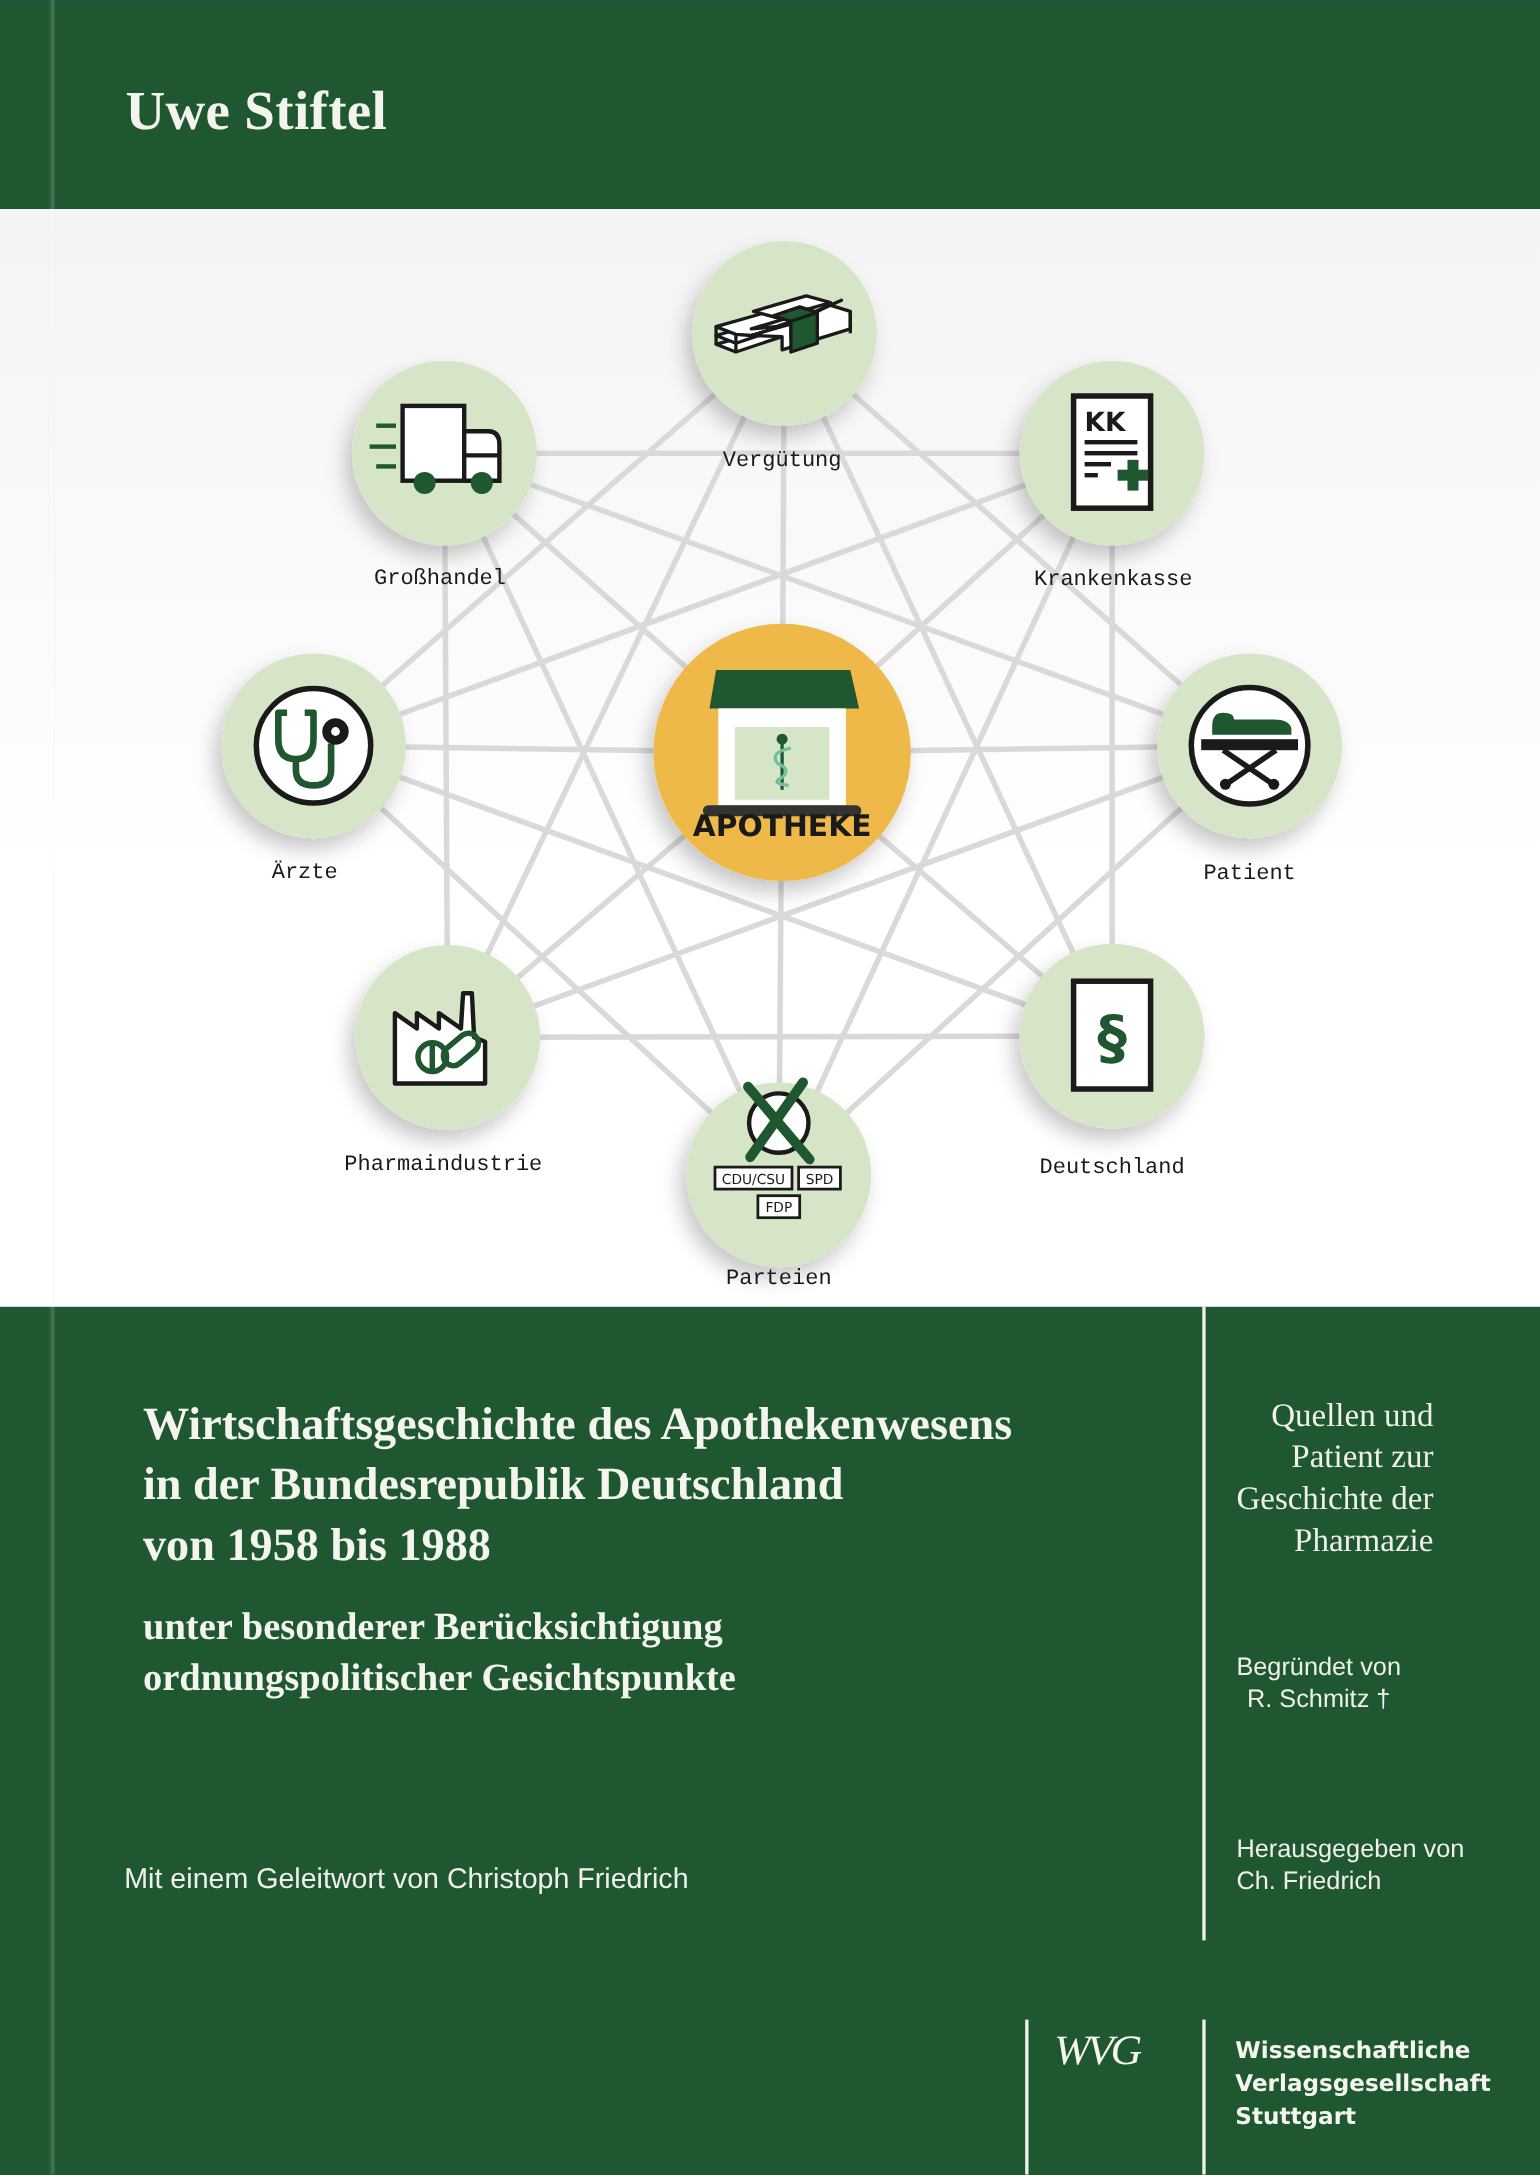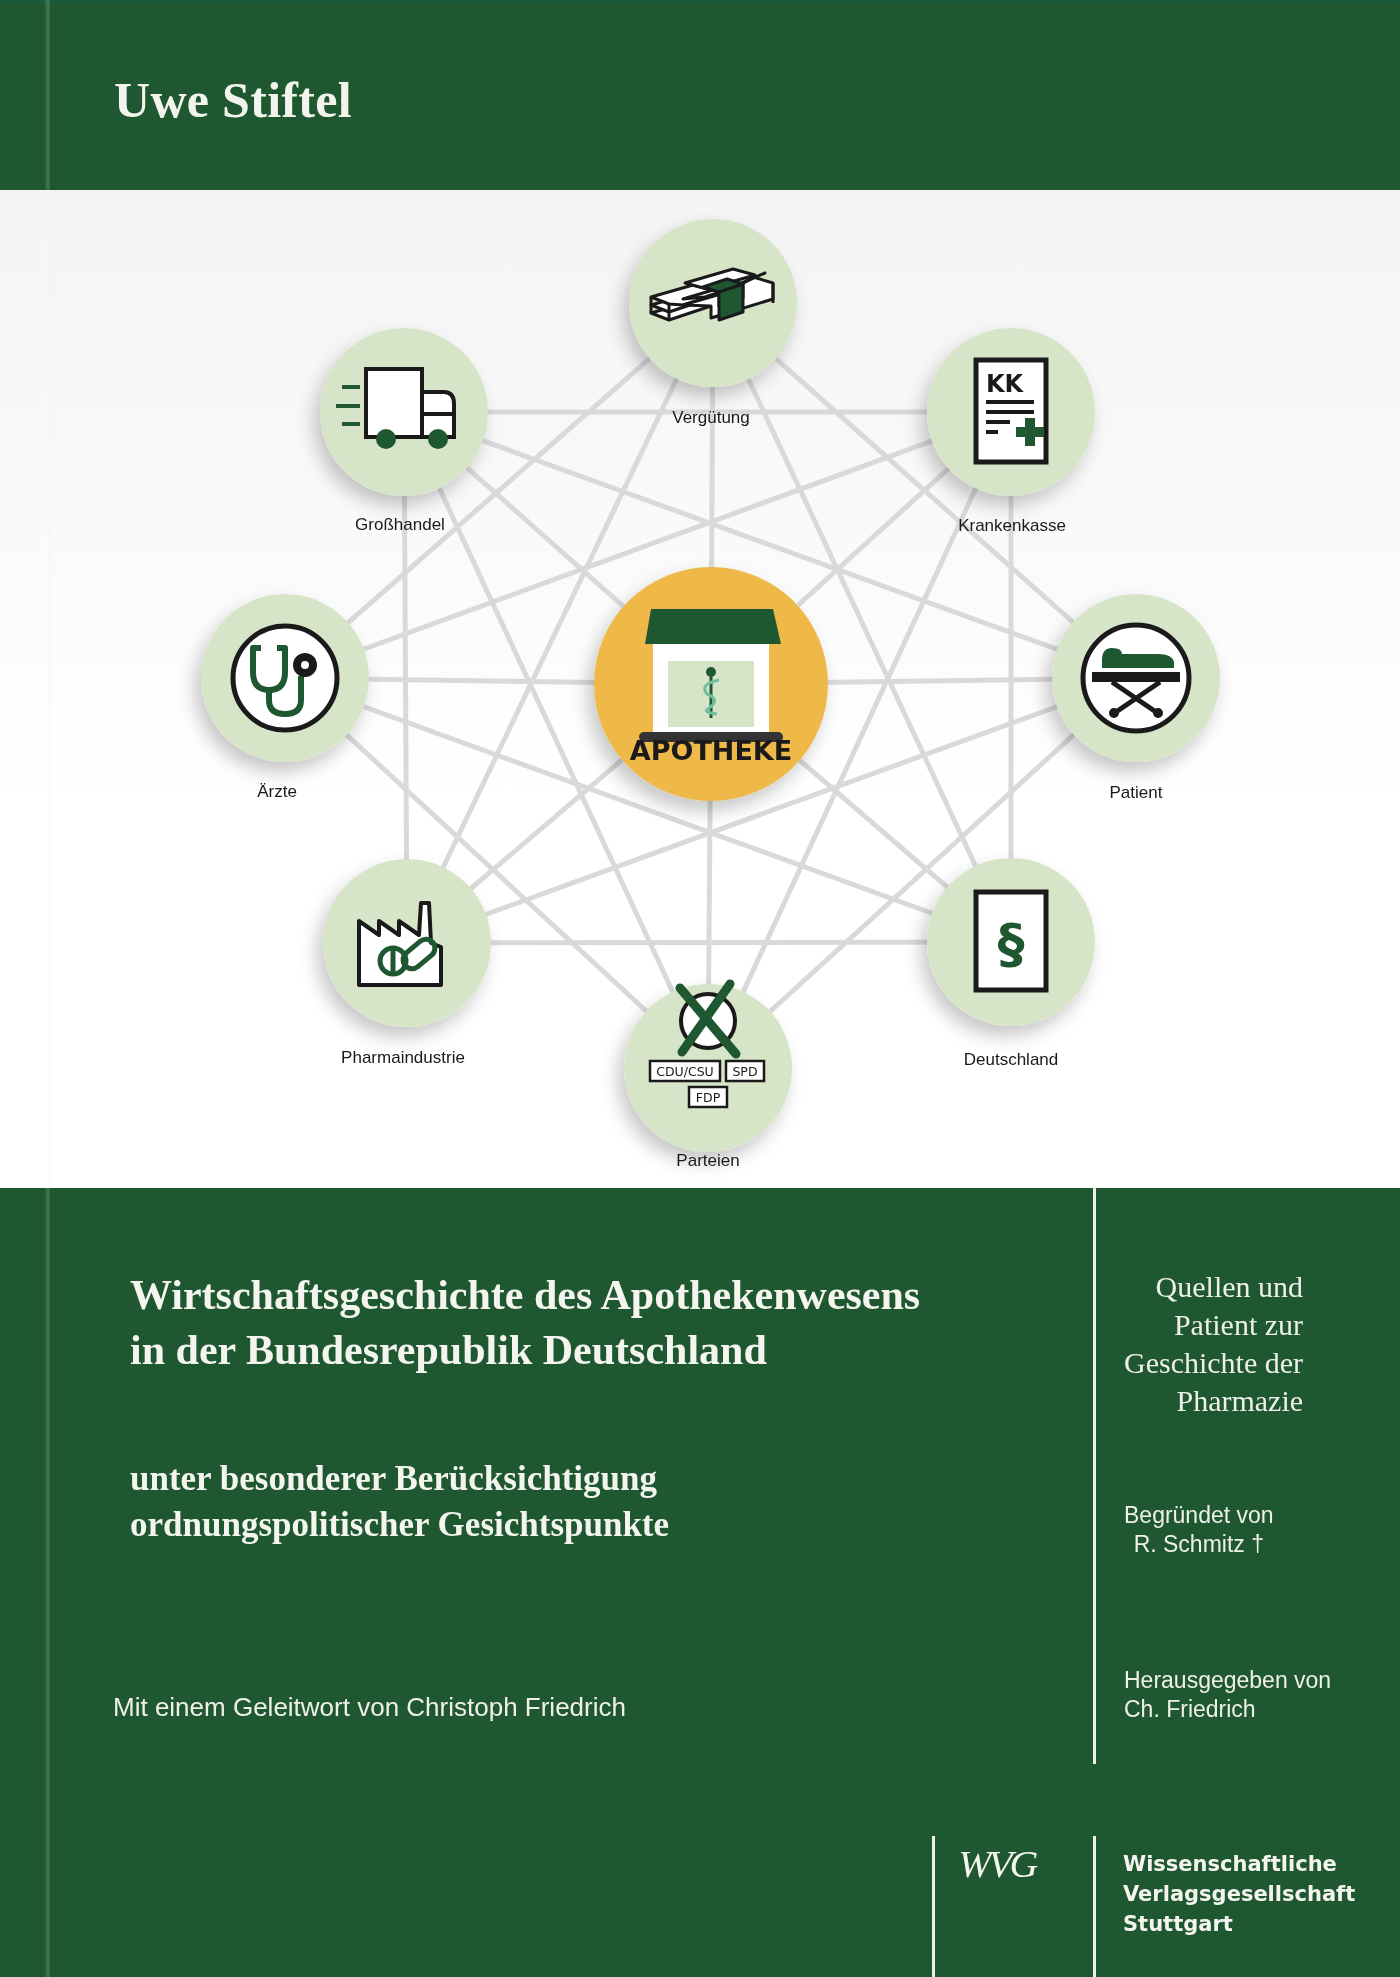--- a/index.html
+++ b/index.html
@@ -4,21 +4,21 @@
 <style>
   html, body { margin: 0; padding: 0; }
   body { width: 1400px; height: 1977px; position: relative; overflow: hidden; background: #1e5730; font-family: "Liberation Sans", sans-serif; }
   .spine { position: absolute; left: 0; top: 0; width: 50px; height: 1977px; z-index: 5; pointer-events: none;
     background: linear-gradient(to right, rgba(0,0,0,0) 0, rgba(0,0,0,0) 44px, rgba(255,255,255,0.18) 48px, rgba(0,0,0,0.05) 52px, rgba(0,0,0,0) 60px); }
   .top-band { position: absolute; left: 0; top: 0; width: 1400px; height: 175px; background: #1e5730; border-top: 3px solid #1b5a3f; box-sizing: border-box; }
   .author { position: absolute; left: 114px; top: 68px; font-family: "Liberation Serif", serif; font-weight: bold; font-size: 50px; color: #f4f4ef; letter-spacing: 0.3px; }
   .graphic { position: absolute; left: 0; top: 190px; width: 1400px; height: 1013px;
     background: linear-gradient(to bottom, #f4f4f4 0%, #fafafa 35%, #ffffff 60%, #ffffff 100%); }
   .graphic svg { position: absolute; left: 0; top: 0; }
-  .node-label { position: absolute; font-family: Liberation Sans, sans-serif; font-size: 17px; color: #1a1a1a; transform: translateX(-50%); white-space: nowrap; }
+  .node-label { position: absolute; font-family: Liberation Mono, monospace; font-size: 20px; color: #1a1a1a; transform: translateX(-50%); white-space: nowrap; }
   .bottom { position: absolute; left: 0; top: 1188px; width: 1400px; height: 789px; background: #1e5730; }
   .divider { position: absolute; background: #f0f0ea; width: 3px; }
   .title { position: absolute; left: 130px; top: 1268px; font-family: "Liberation Serif", serif; font-weight: bold; font-size: 42px; line-height: 55px; color: #f5f5f0; }
   .title div { white-space: nowrap; }
   .subtitle { position: absolute; left: 130px; top: 1456px; font-family: "Liberation Serif", serif; font-weight: bold; font-size: 35px; line-height: 46px; color: #f5f5f0; }
   .subtitle div { white-space: nowrap; }
   .foreword { position: absolute; left: 113px; top: 1692px; font-family: "Liberation Sans", sans-serif; font-size: 26px; color: #f0f0ea; white-space: nowrap; }
   .series { position: absolute; left: 1124px; top: 1268px; font-family: "Liberation Serif", serif; font-size: 30px; line-height: 38px; color: #f0f0ea; }
   .series div { white-space: nowrap; text-align: right; }
   .founder, .editor { position: absolute; left: 1124px; font-family: "Liberation Sans", sans-serif; font-size: 23px; line-height: 29px; color: #f0f0ea; }
@@ -203,20 +203,21 @@
 
 <div class="bottom"></div>
 
 <div class="divider" style="left:1093px; top:1188px; height:576px;"></div>
 <div class="divider" style="left:932px; top:1836px; height:141px;"></div>
 <div class="divider" style="left:1093px; top:1836px; height:141px;"></div>
 
 <div class="title">
   <div>Wirtschaftsgeschichte des Apothekenwesens</div>
   <div>in der Bundesrepublik Deutschland</div>
+  <div>von 1958 bis 1988</div>
 </div>
 
 <div class="subtitle">
   <div>unter besonderer Berücksichtigung</div>
   <div>ordnungspolitischer Gesichtspunkte</div>
 </div>
 
 <div class="foreword">Mit einem Geleitwort von Christoph Friedrich</div>
 
 <div class="series">

